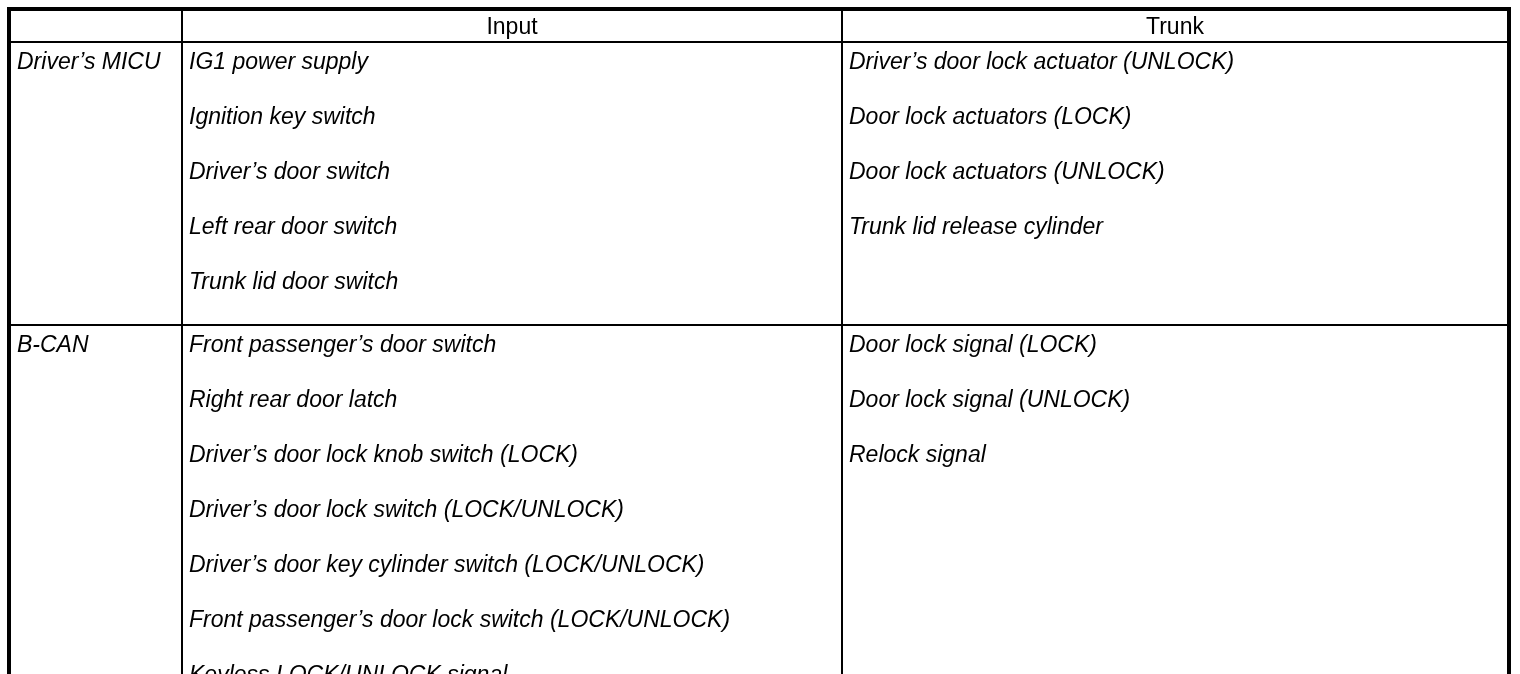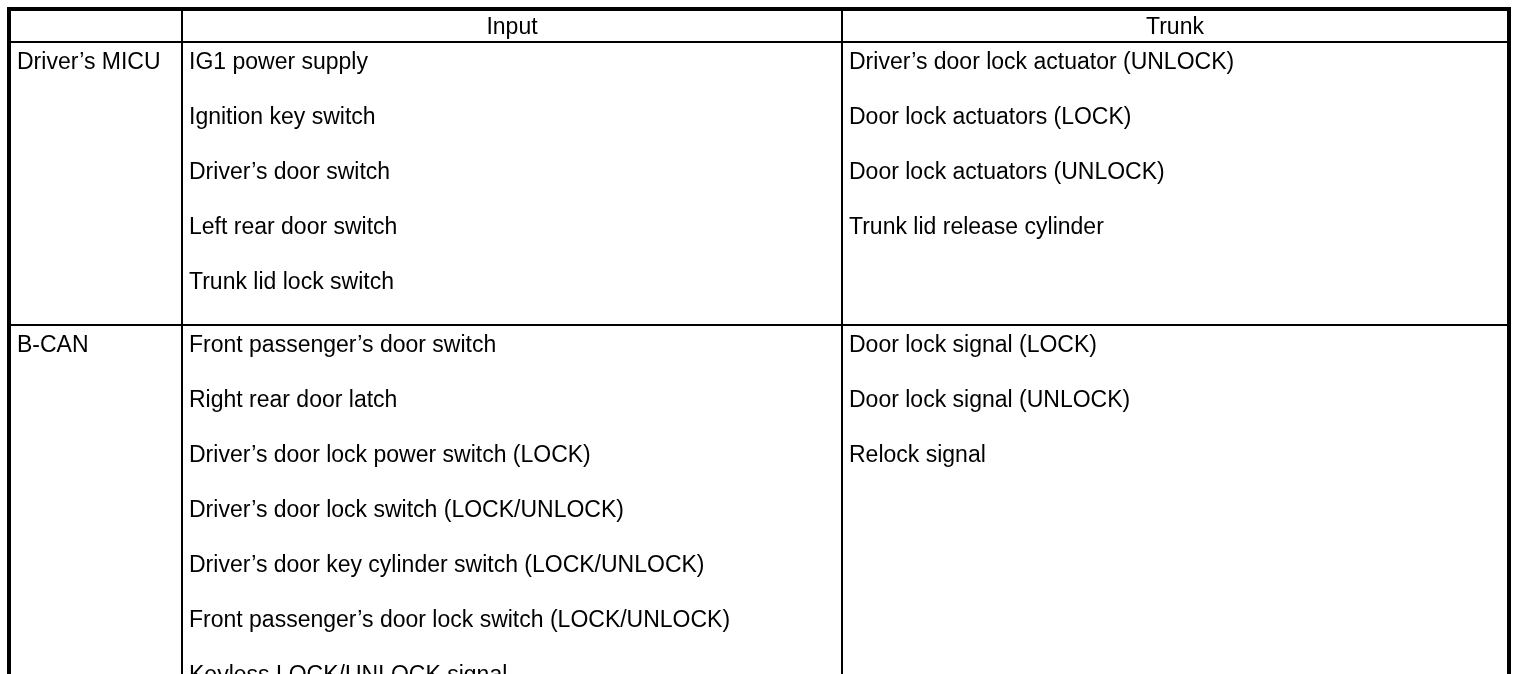--- a/index.html
+++ b/index.html
@@ -38,20 +38,21 @@
     text-align: center;
     vertical-align: middle;
     height: 30px;
     padding: 0;
   }
   td {
     vertical-align: top;
     font-size: 23px;
     padding: 6px 6px 0 6px;
     overflow: hidden;
+    font-style: italic;
   }
   td p {
     margin: 0 0 30px 0;
     line-height: 25px;
     white-space: nowrap;
   }
   tr.row-1 { height: 255px; }
   tr.row-2 { height: 363px; }
 </style>
 </head>
@@ -74,37 +75,37 @@
     <tbody>
       <tr class="row-1">
         <td>
           <p>Driver’s MICU</p>
         </td>
         <td>
           <p>IG1 power supply</p>
           <p>Ignition key switch</p>
           <p>Driver’s door switch</p>
           <p>Left rear door switch</p>
-          <p>Trunk lid lock switch</p>
+          <p>Trunk lid door switch</p>
         </td>
         <td>
           <p>Driver’s door lock actuator (UNLOCK)</p>
           <p>Door lock actuators (LOCK)</p>
           <p>Door lock actuators (UNLOCK)</p>
           <p>Trunk lid release cylinder</p>
         </td>
       </tr>
       <tr class="row-2">
         <td>
           <p>B-CAN</p>
         </td>
         <td>
           <p>Front passenger’s door switch</p>
           <p>Right rear door latch</p>
-          <p>Driver’s door lock power switch (LOCK)</p>
+          <p>Driver’s door lock knob switch (LOCK)</p>
           <p>Driver’s door lock switch (LOCK/UNLOCK)</p>
           <p>Driver’s door key cylinder switch (LOCK/UNLOCK)</p>
           <p>Front passenger’s door lock switch (LOCK/UNLOCK)</p>
           <p>Keyless LOCK/UNLOCK signal</p>
         </td>
         <td>
           <p>Door lock signal (LOCK)</p>
           <p>Door lock signal (UNLOCK)</p>
           <p>Relock signal</p>
         </td>

